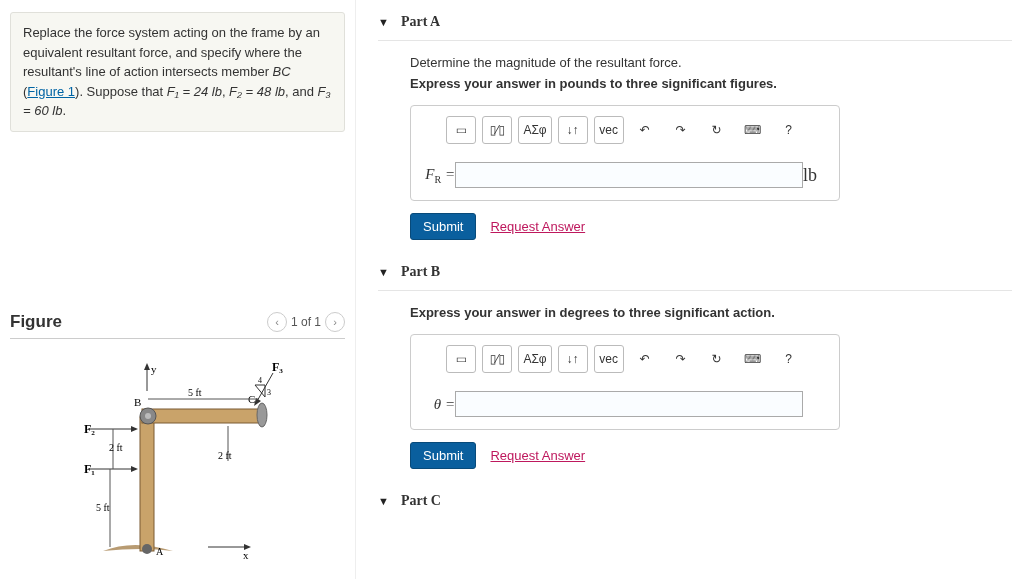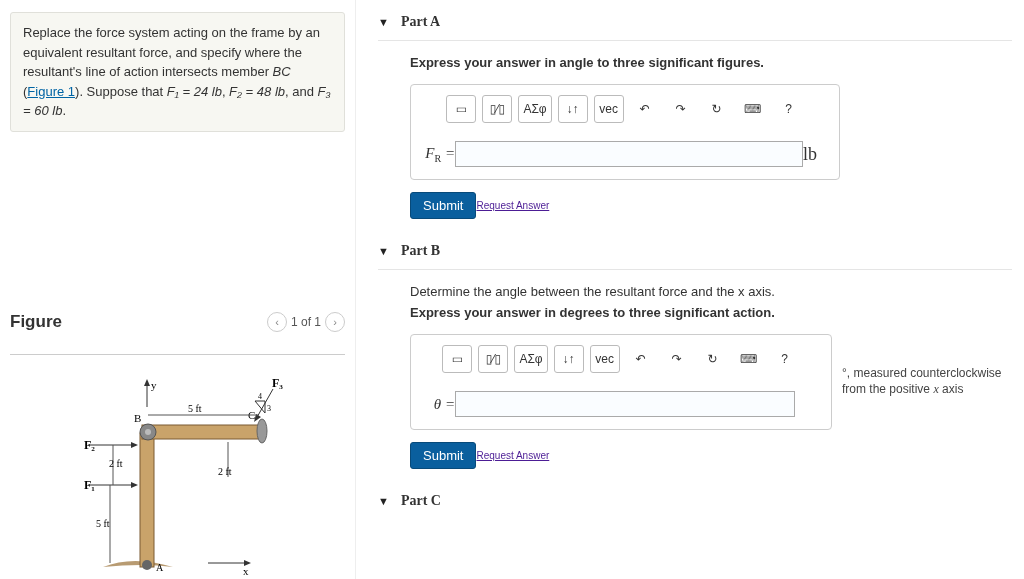--- a/index.html
+++ b/index.html
@@ -2,21 +2,21 @@
 <html><head>
 <meta charset="utf-8">
 <style>
   * { box-sizing: border-box; margin: 0; padding: 0; }
   body { font-family: Arial, Helvetica, sans-serif; font-size: 13px; color: #333; background: #fff; width: 1024px; height: 579px; overflow: hidden; }
   .layout { display: flex; height: 100%; }
   .left-col { width: 355px; padding: 12px 10px 12px 10px; }
   .right-col { flex: 1; padding: 8px 12px 0 22px; border-left: 1px solid #eee; }
   .problem-box { background: #f7f7f2; border: 1px solid #e0e0da; border-radius: 3px; padding: 10px 12px; margin-bottom: 180px; line-height: 1.5; }
   .problem-box a { color: #0064a4; text-decoration: underline; }
-  .fig-hdr { display: flex; align-items: center; justify-content: space-between; margin-bottom: 22px; }
+  .fig-hdr { display: flex; align-items: center; justify-content: space-between; margin-bottom: 6px; }
   .fig-title { font-size: 17px; font-weight: bold; color: #333; }
   .fig-nav { display: flex; align-items: center; gap: 4px; color: #555; font-size: 12px; }
   .circ { display: inline-flex; align-items: center; justify-content: center; width: 20px; height: 20px; border: 1px solid #ccc; border-radius: 50%; color: #888; font-size: 11px; }
   .fig-hr { border: none; border-top: 1px solid #ccc; margin-bottom: 12px; }
   .fig-img { width: 260px; height: 215px; margin: 0 auto; position: relative; }
   .part-hdr { display: flex; align-items: center; gap: 12px; padding: 6px 0; }
   .caret { color: #222; font-size: 11px; }
   .part-title { font-weight: bold; font-size: 14px; font-family: Liberation Serif, serif; }
   .part-body { padding: 10px 0 18px 32px; }
   .instr { margin-bottom: 6px; }
@@ -26,23 +26,23 @@
   .toolbar { display: flex; align-items: center; justify-content: center; gap: 6px; padding: 10px; }
   .tbtn { display: inline-flex; align-items: center; justify-content: center; min-width: 30px; height: 28px; border: 1px solid #bbb; border-radius: 3px; background: #fff; font-size: 12px; color: #333; padding: 0 4px; cursor: pointer; }
   .tbtn.plain { border: none; background: transparent; }
   .inputline { display: flex; align-items: center; padding: 8px 10px 12px 10px; }
   .var { font-style: italic; font-family: 'Times New Roman', serif; font-size: 15px; min-width: 34px; text-align: right; }
   .var sub { font-size: 10px; font-style: normal; }
   .ansinput { flex: 1; border: 1px solid #aaa; background: #fafdff; height: 26px; padding: 2px 6px; }
   .unit { width: 26px; font-family: 'Times New Roman', serif; font-size: 18px; }
   .suffix { font-size: 12px; color: #444; max-width: 170px; line-height: 1.3; }
   .suffix .x { font-style: italic; font-family: 'Times New Roman', serif; }
-  .actions { display: flex; align-items: center; margin-top: 12px; }
+  .actions { display: flex; align-items: center; gap: 14px; margin-top: 12px; }
   .submit { background: #0a5f9e; color: #fff; border: 1px solid #084a7a; border-radius: 3px; padding: 5px 12px; font-size: 13px; cursor: pointer; }
-  .req { color: #4c1d95; font-size: 10px; }
+  .req { color: #be185d; font-size: 13px; }
   .hr-light { border: none; border-top: 1px solid #e5e5e5; margin: 4px 0; }
   svg text { font-family: 'Times New Roman', serif; }
 </style>
 </head>
 <body>
 
 <div class="layout">
   <div class="left-col">
     <div class="problem-box">
       <span>Replace the force system acting on the frame by an equivalent resultant force, and specify where the resultant's line of action intersects member </span><i>BC</i>
@@ -115,21 +115,22 @@
   </div>
 
   <div class="right-col">
 
     <div class="part-hdr">
       <span class="caret">▼</span>
       <span class="part-title">Part A</span>
     </div>
     <hr class="hr-light">
     <div class="part-body">
-      <div class="instr-bold">Express your answer in angle to three significant figures.</div>
+      <div class="instr">Determine the magnitude of the resultant force.</div>
+      <div class="instr-bold">Express your answer in pounds to three significant figures.</div>
       <div class="answer-row">
         <div class="answer-panel">
           <div class="toolbar">
             <span class="tbtn">▭</span>
             <span class="tbtn">▯⁄▯</span>
             <span class="tbtn">ΑΣφ</span>
             <span class="tbtn">↓↑</span>
             <span class="tbtn">vec</span>
             <span class="tbtn plain">↶</span>
             <span class="tbtn plain">↷</span>
@@ -149,23 +150,20 @@
         <a href="#" class="req">Request Answer</a>
       </div>
     </div>
 
     <div class="part-hdr">
       <span class="caret">▼</span>
       <span class="part-title">Part B</span>
     </div>
     <hr class="hr-light">
     <div class="part-body">
-      <div class="instr">
-        <span>Determine the angle between the resultant force and the x axis.</span>
-      </div>
       <div class="instr-bold">Express your answer in degrees to three significant action.</div>
       <div class="answer-row">
         <div class="answer-panel">
           <div class="toolbar">
             <span class="tbtn">▭</span>
             <span class="tbtn">▯⁄▯</span>
             <span class="tbtn">ΑΣφ</span>
             <span class="tbtn">↓↑</span>
             <span class="tbtn">vec</span>
             <span class="tbtn plain">↶</span>
@@ -173,23 +171,20 @@
             <span class="tbtn plain">↻</span>
             <span class="tbtn plain">⌨</span>
             <span class="tbtn plain">?</span>
           </div>
           <div class="inputline">
             <span class="var"><span>θ</span><span> = </span></span>
             <input class="ansinput" type="text" style="">
             <span class="unit"></span>
           </div>
         </div>
-        <div class="suffix">
-          <span>°</span><span>, measured counterclockwise from the positive </span><span class="x">x</span><span> axis</span>
-        </div>
       </div>
       <div class="actions">
         <button class="submit">Submit</button>
         <a href="#" class="req">Request Answer</a>
       </div>
     </div>
 
     <div class="part-hdr">
       <span class="caret">▼</span>
       <span class="part-title">Part C</span>

